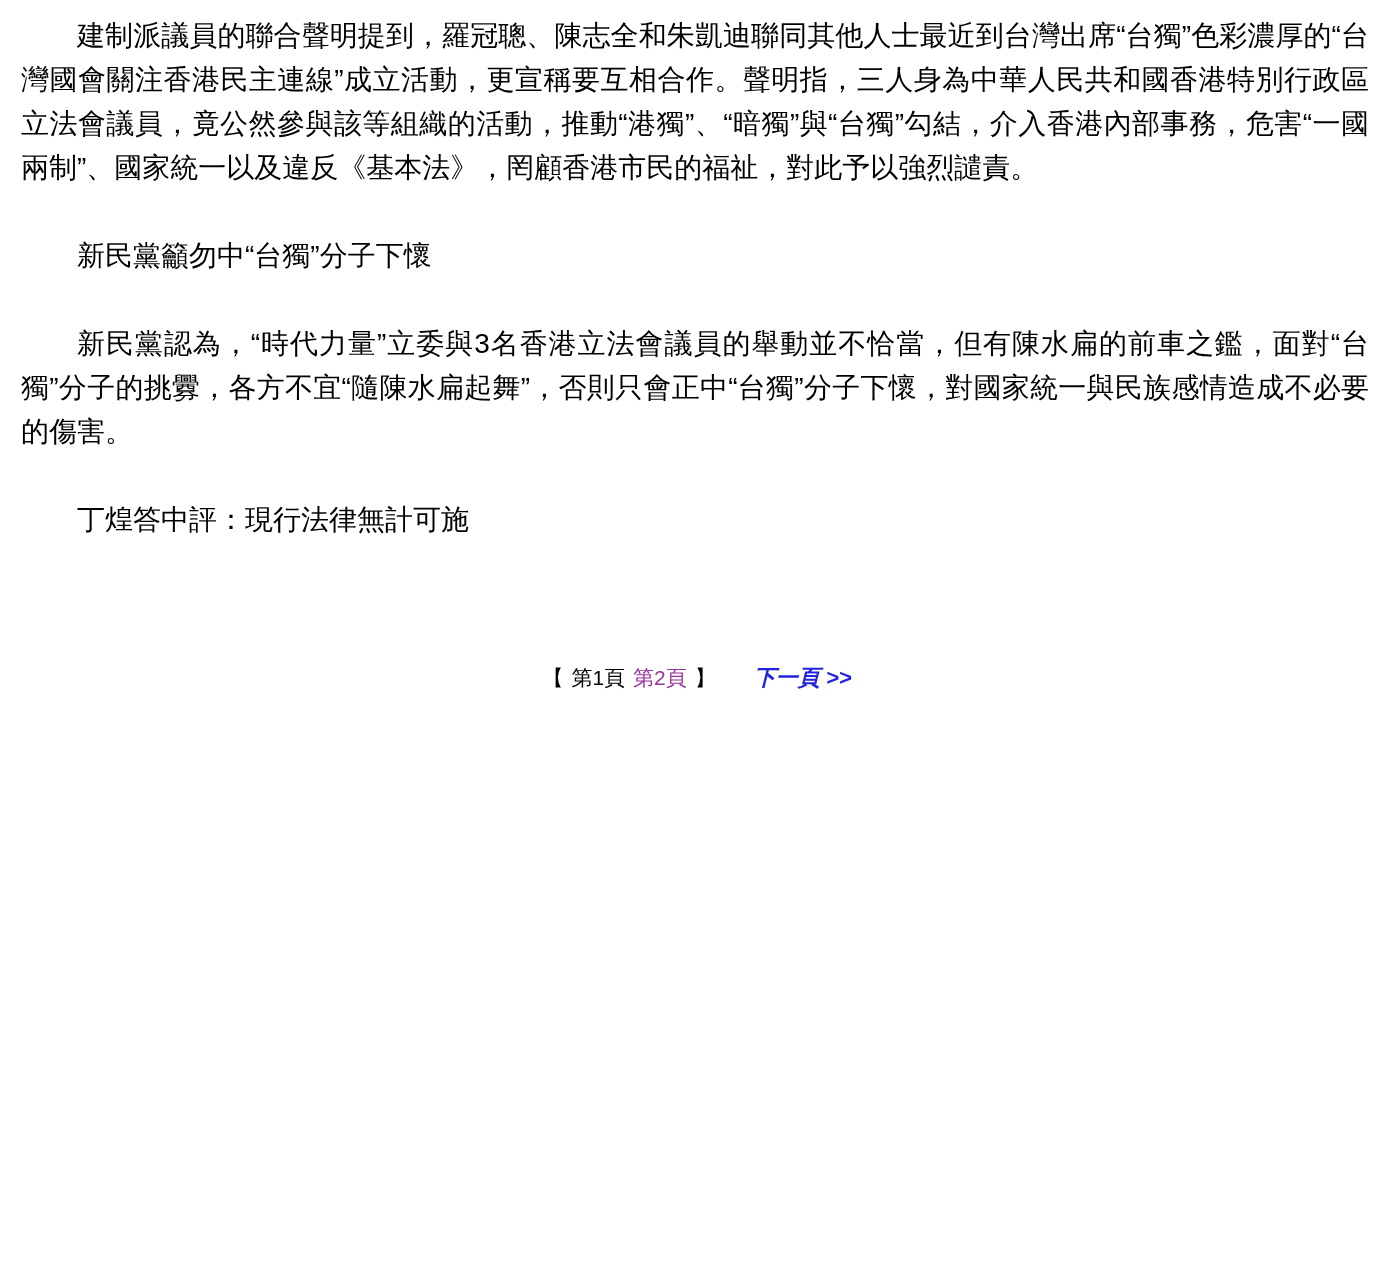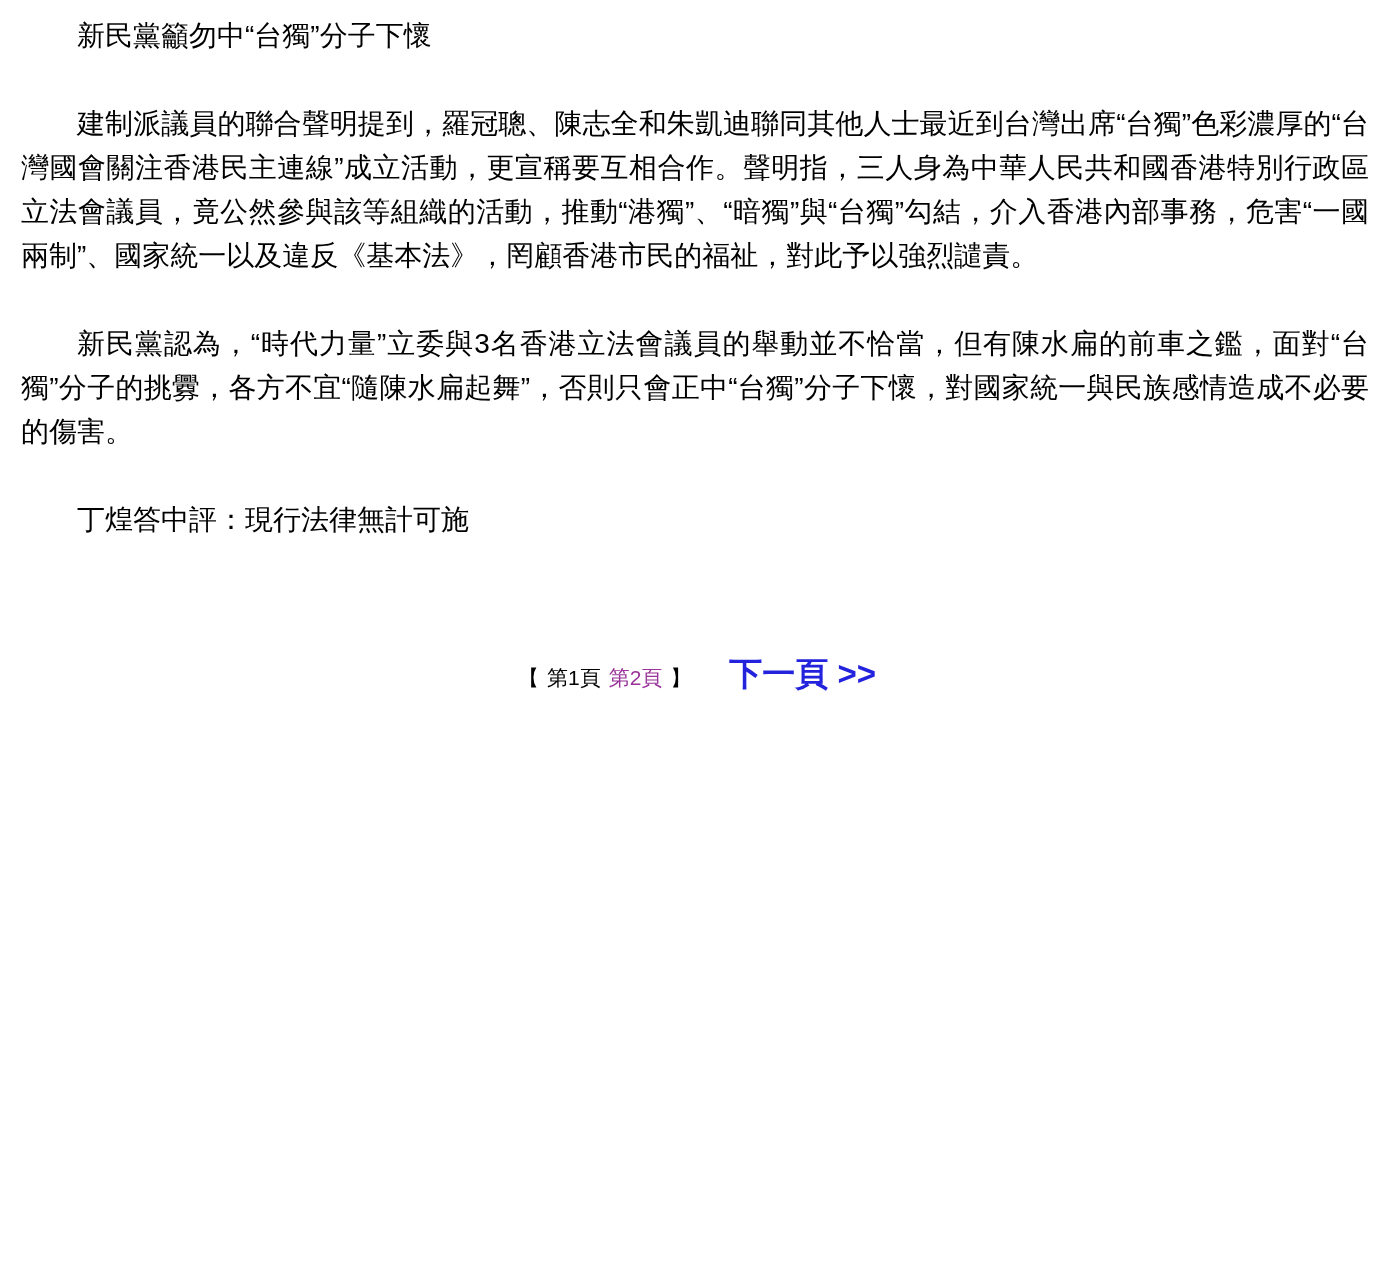--- a/index.html
+++ b/index.html
@@ -39,36 +39,37 @@
   }
   .pg-part {
     margin: 0 4px;
     white-space: nowrap;
   }
   a.pg-link {
     text-decoration: none;
     cursor: pointer;
   }
   a.next-link {
-    font-size: 33px;
+    font-size: 22px;
     font-weight: bold;
     text-decoration: none;
     cursor: pointer;
     margin-left: 34px;
     white-space: nowrap;
+    font-style: italic;
   }
 </style>
 </head>
 <body>
 
 <div class="page">
 
   <div class="article">
+    <p class="block">建制派議員的聯合聲明提到，羅冠聰、陳志全和朱凱迪聯同其他人士最近到台灣出席“台獨”色彩濃厚的“台灣國會關注香港民主連線”成立活動，更宣稱要互相合作。聲明指，三人身為中華人民共和國香港特別行政區立法會議員，竟公然參與該等組織的活動，推動“港獨”、“暗獨”與“台獨”勾結，介入香港內部事務，危害“一國兩制”、國家統一以及違反《基本法》，罔顧香港市民的福祉，對此予以強烈譴責。</p>
     <p class="block">新民黨籲勿中“台獨”分子下懷</p>
-    <p class="block">建制派議員的聯合聲明提到，羅冠聰、陳志全和朱凱迪聯同其他人士最近到台灣出席“台獨”色彩濃厚的“台灣國會關注香港民主連線”成立活動，更宣稱要互相合作。聲明指，三人身為中華人民共和國香港特別行政區立法會議員，竟公然參與該等組織的活動，推動“港獨”、“暗獨”與“台獨”勾結，介入香港內部事務，危害“一國兩制”、國家統一以及違反《基本法》，罔顧香港市民的福祉，對此予以強烈譴責。</p>
     <p class="block">新民黨認為，“時代力量”立委與3名香港立法會議員的舉動並不恰當，但有陳水扁的前車之鑑，面對“台獨”分子的挑釁，各方不宜“隨陳水扁起舞”，否則只會正中“台獨”分子下懷，對國家統一與民族感情造成不必要的傷害。</p>
     <p class="block">丁煌答中評：現行法律無計可施</p>
   </div>
 
   <div class="pagination">
     <span class="pg-part">【</span>
     <span class="pg-part">第1頁</span>
     <a class="pg-part pg-link" style="color: rgb(153, 51, 153); margin-top: 37px;">第2頁</a>
     <span class="pg-part">】</span>
     <a class="next-link" style="color: rgb(35, 35, 222);">下一頁 &gt;&gt;</a>

